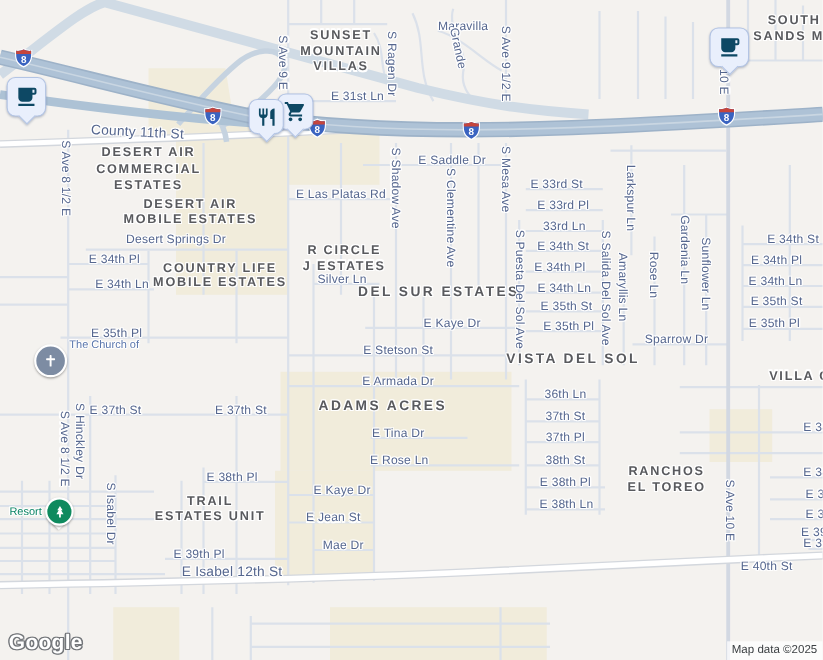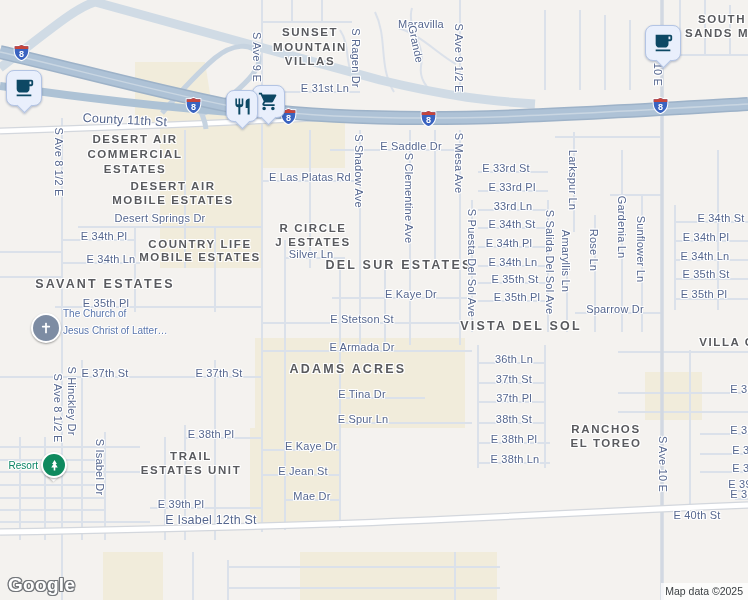--- a/index.html
+++ b/index.html
@@ -114,21 +114,20 @@
   <div class="nb" style="left:310px;top:61px">VILLAS</div>
   <div class="nb" style="left:722px;top:19px">SOUTH</div>
   <div class="nb" style="left:717px;top:33px">SANDS M</div>
   <div class="nb" style="left:135px;top:139px">DESERT AIR</div>
   <div class="nb" style="left:135px;top:154px">COMMERCIAL</div>
   <div class="nb" style="left:135px;top:169px">ESTATES</div>
   <div class="nb" style="left:173px;top:186px">DESERT AIR</div>
   <div class="nb" style="left:173px;top:200px">MOBILE ESTATES</div>
   <div class="nb" style="left:200px;top:244px">COUNTRY LIFE</div>
   <div class="nb" style="left:200px;top:257px">MOBILE ESTATES</div>
-  <div class="nb big" style="left:105px;top:284px">SAVANT ESTATES</div>
   <div class="nb" style="left:313px;top:228px">R CIRCLE</div>
   <div class="nb" style="left:313px;top:242px">J ESTATES</div>
   <div class="nb big" style="left:399px;top:265px">DEL SUR ESTATES</div>
   <div class="nb big" style="left:521px;top:326px">VISTA DEL SOL</div>
   <div class="nb big" style="left:348px;top:369px">ADAMS ACRES</div>
   <div class="nb" style="left:191px;top:456px">TRAIL</div>
   <div class="nb" style="left:191px;top:470px">ESTATES UNIT</div>
   <div class="nb" style="left:606px;top:429px">RANCHOS</div>
   <div class="nb" style="left:606px;top:443px">EL TOREO</div>
   <div class="nb" style="left:727px;top:342px">VILLA C</div>
@@ -149,21 +148,21 @@
   <div class="st" style="left:512px;top:224px">E 34th St</div>
   <div class="st" style="left:509px;top:243px">E 34th Pl</div>
   <div class="st" style="left:513px;top:262px">E 34th Ln</div>
   <div class="st" style="left:515px;top:279px">E 35th St</div>
   <div class="st" style="left:517px;top:297px">E 35th Pl</div>
   <div class="st" style="left:411px;top:294px">E Kaye Dr</div>
   <div class="st" style="left:615px;top:309px">Sparrow Dr</div>
   <div class="st" style="left:362px;top:319px">E Stetson St</div>
   <div class="st" style="left:362px;top:347px">E Armada Dr</div>
   <div class="st" style="left:362px;top:394px">E Tina Dr</div>
-  <div class="st" style="left:363px;top:419px">E Spur Ln</div>
+  <div class="st" style="left:363px;top:419px">E Rose Ln</div>
   <div class="st" style="left:311px;top:446px">E Kaye Dr</div>
   <div class="st" style="left:303px;top:471px">E Jean St</div>
   <div class="st" style="left:312px;top:496px">Mae Dr</div>
   <div class="st" style="left:105px;top:373px">E 37th St</div>
   <div class="st" style="left:219px;top:373px">E 37th St</div>
   <div class="st" style="left:211px;top:434px">E 38th Pl</div>
   <div class="st" style="left:181px;top:504px">E 39th Pl</div>
   <div class="st arterial" style="left:211px;top:520px">E Isabel 12th St</div>
   <div class="st" style="left:514px;top:359px">36th Ln</div>
   <div class="st" style="left:514px;top:379px">37th St</div>
@@ -206,21 +205,20 @@
   <div class="st v" style="left:663px;top:464px">S Ave 10 E</div>
 
   <div class="poi-circle" style="left:31px;top:313px;width:26px;height:26px;background:#7d8ca3">
     <svg width="14" height="14" viewBox="0 0 24 24">
       <rect x="10.5" y="3" width="3" height="18" rx="1" fill="#fff"></rect>
       <rect x="5" y="8" width="14" height="3" rx="1" fill="#fff"></rect>
     </svg>
   </div>
   <div class="poi-text" style="left:63px;top:305px">
     <div>The Church of</div>
-    <div>Jesus Christ of Latter…</div>
   </div>
 
   <div class="poi-tail" style="left:49px;top:471px"></div>
   <div class="poi-circle" style="left:41px;top:452px;width:22px;height:22px;background:#0f8a5e">
     <svg width="13" height="13" viewBox="0 0 24 24">
       <path d="M12 2 L16.5 9 H14 L18 15.5 H13.5 V21 H10.5 V15.5 H6 L10 9 H7.5 Z" fill="#fff"></path>
     </svg>
   </div>
   <div class="poi-text green" style="left:-2px;top:457px;width:40px">Resort</div>
 

